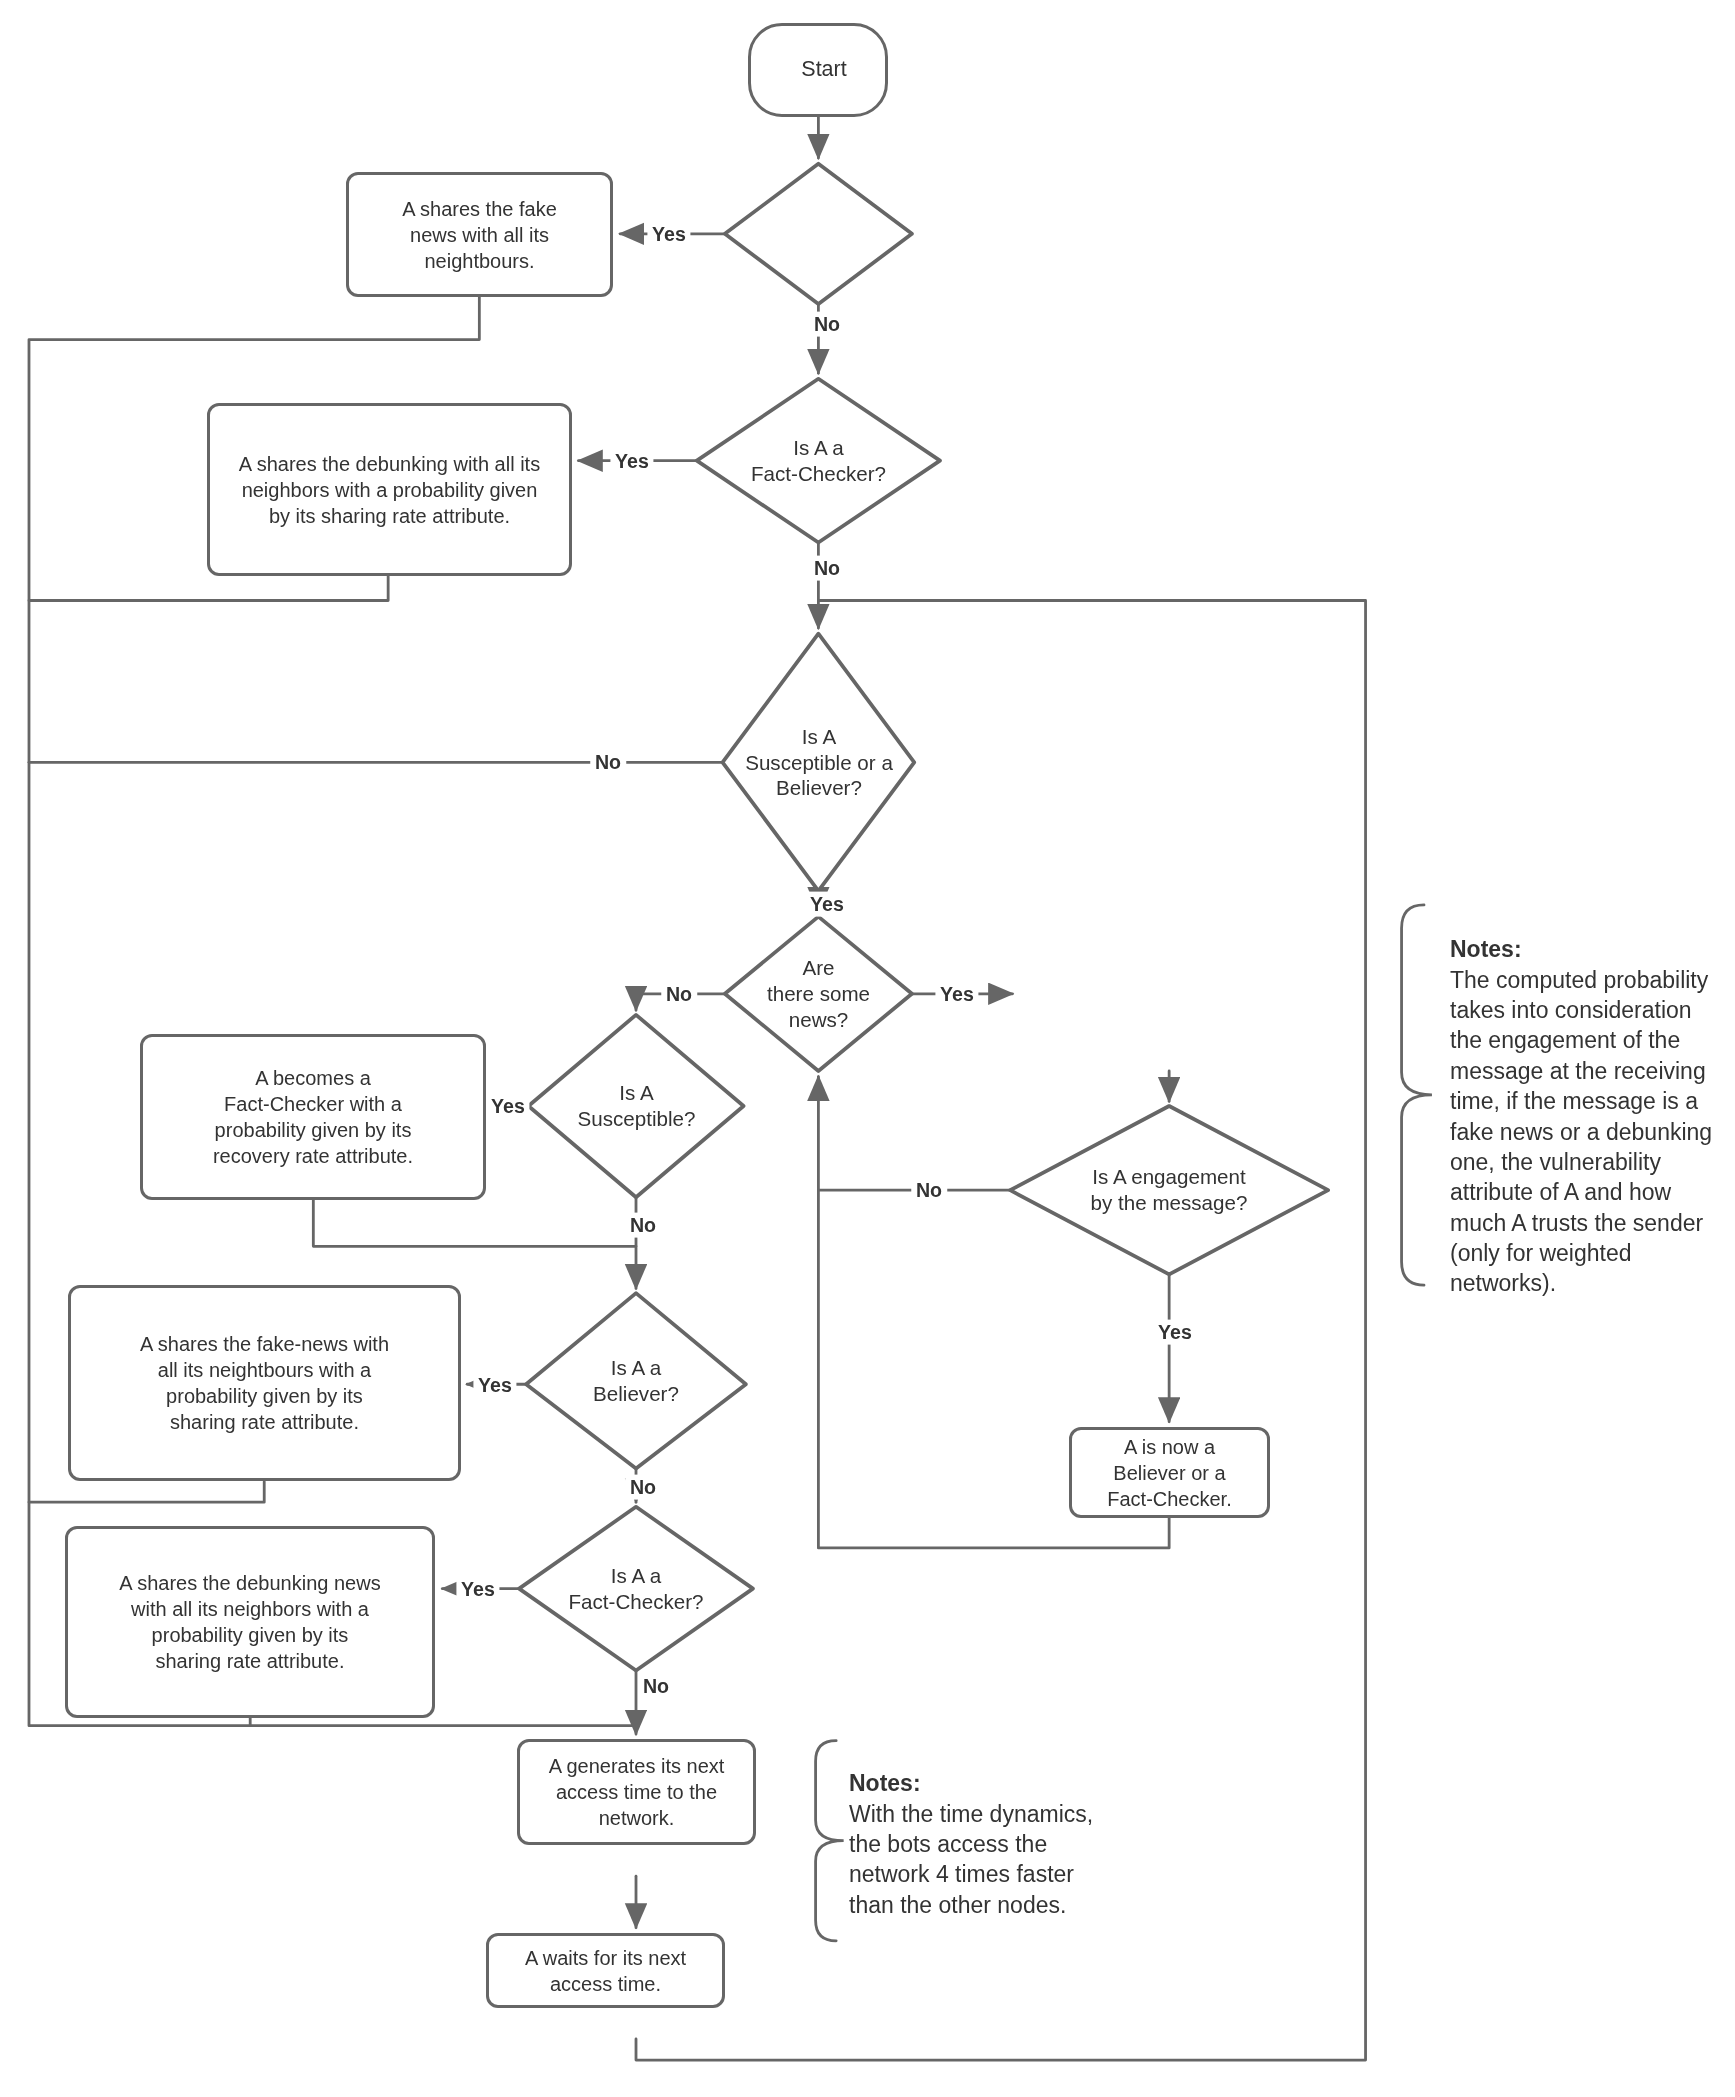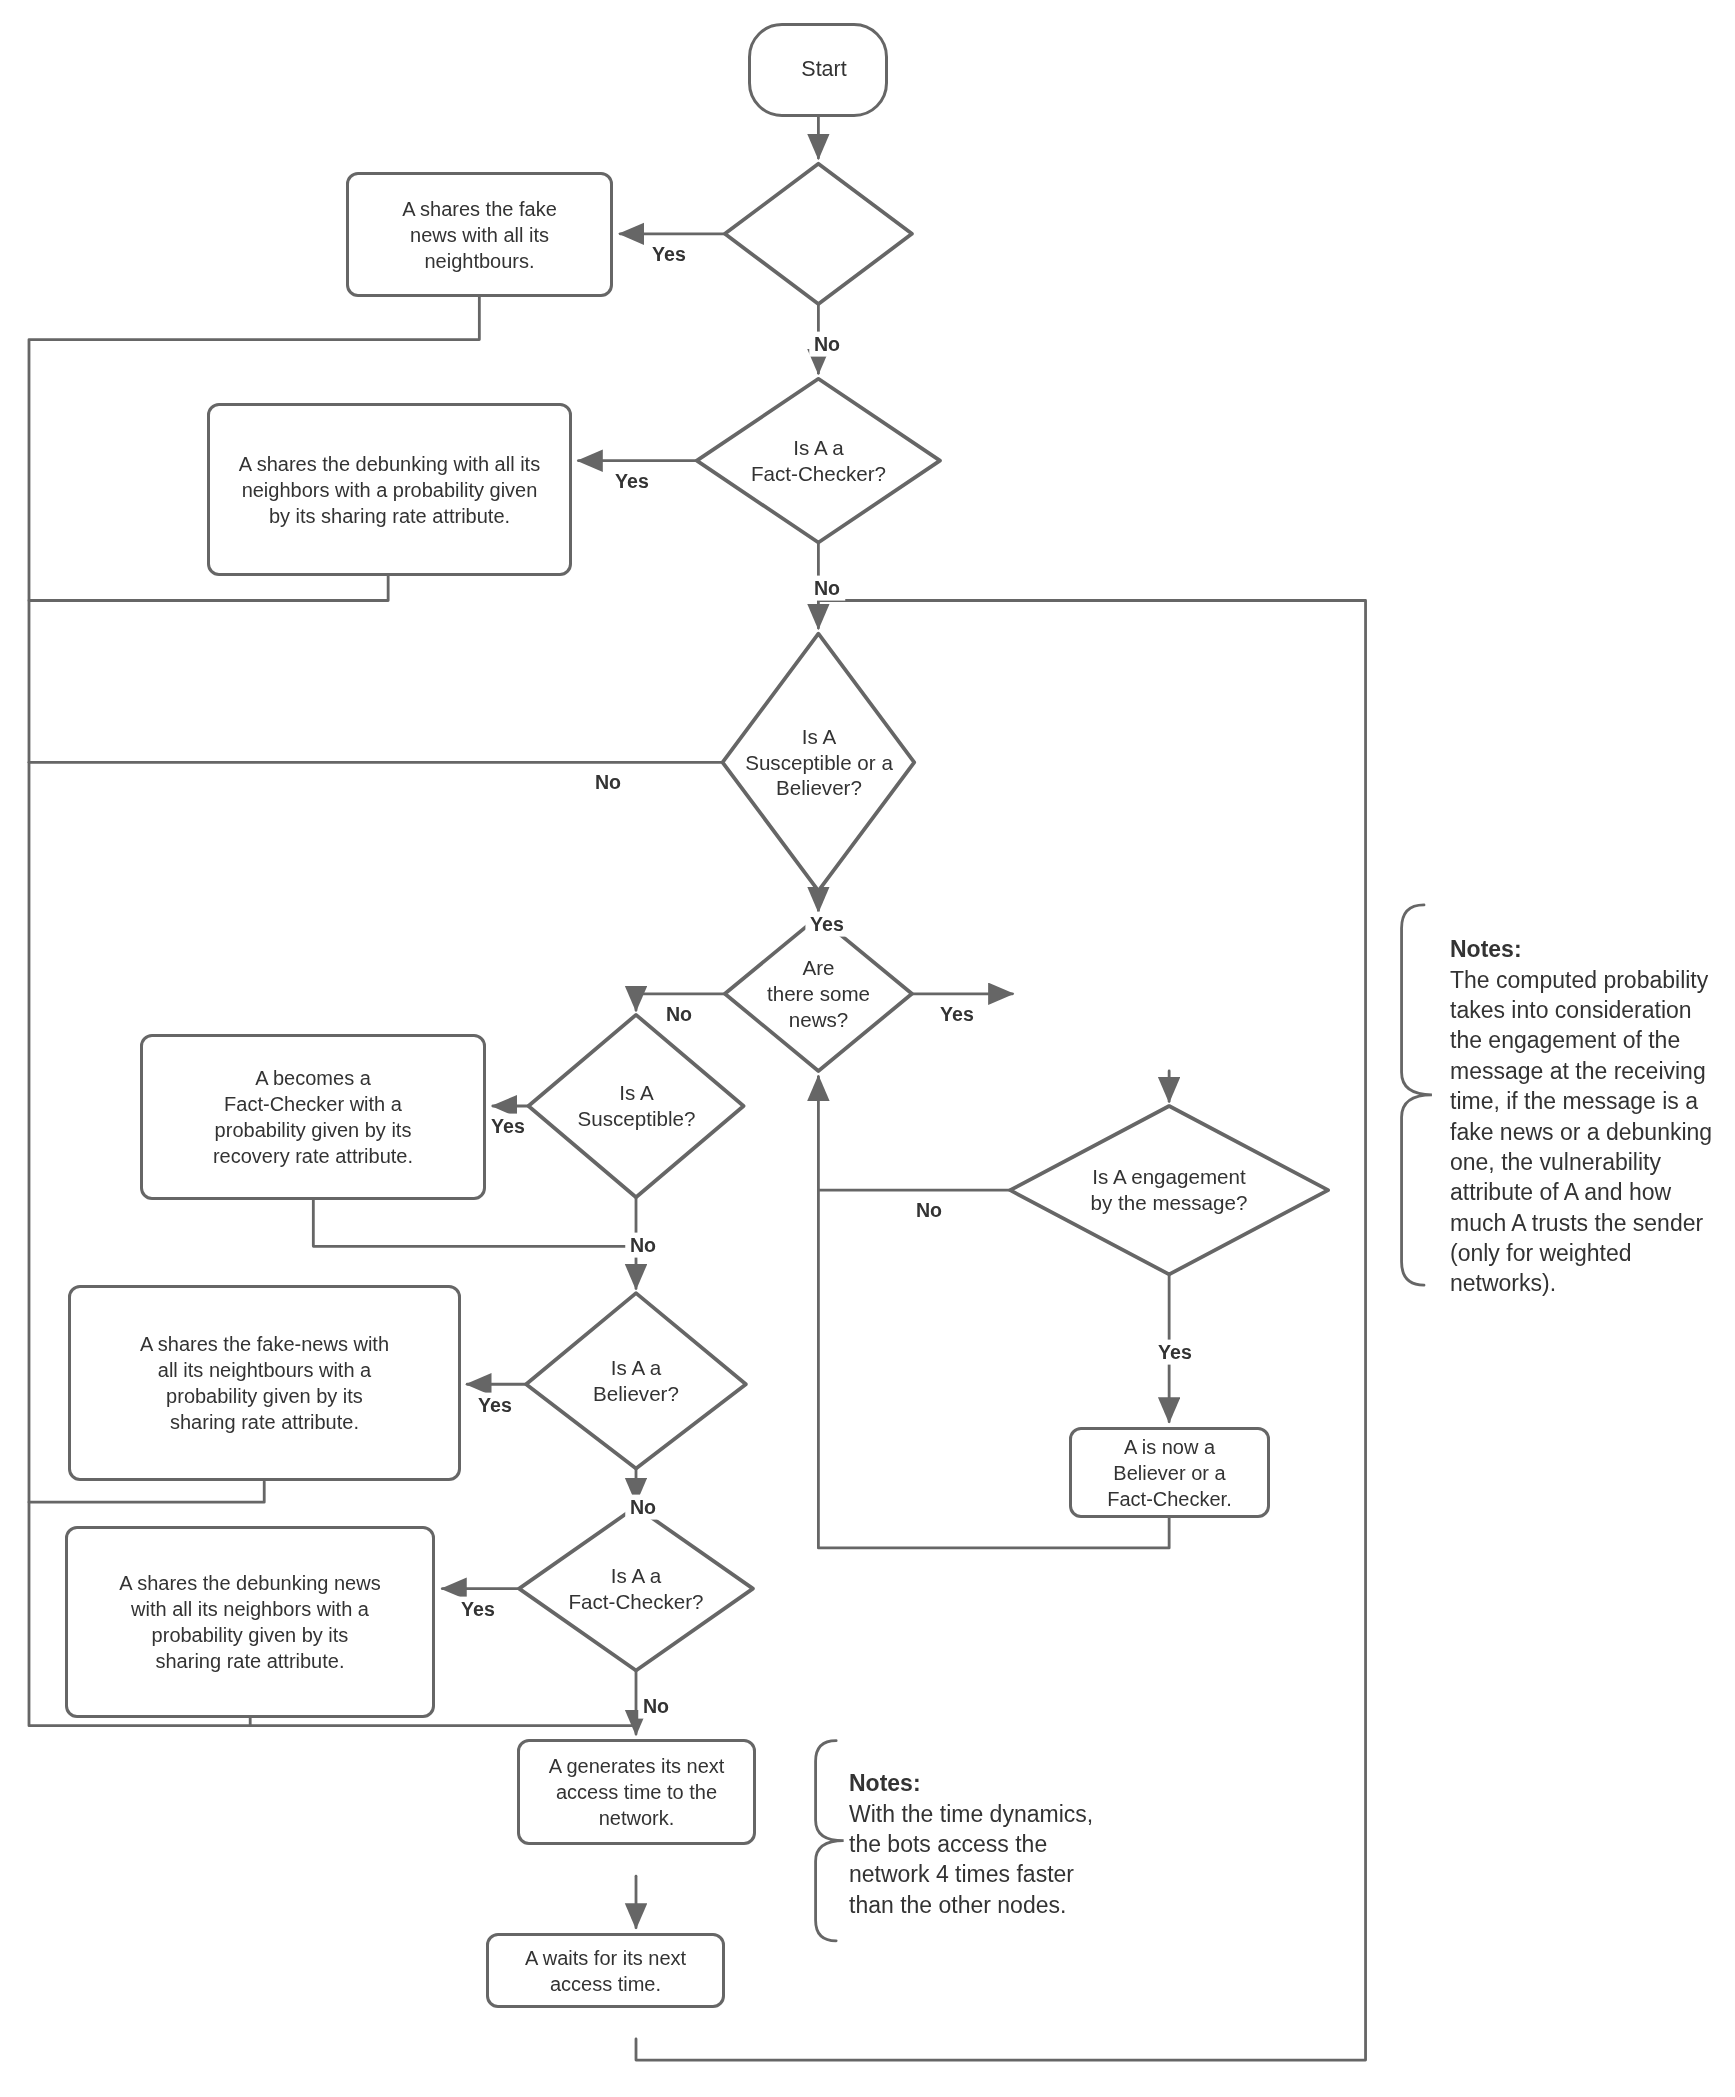--- a/index.html
+++ b/index.html
@@ -36,21 +36,20 @@
   }
   .elabel{
     position:absolute;
     transform:translate(-50%,-50%);
     background:#ffffff;
     padding:0.9px 4.7px;
     font-weight:bold;
     font-size:19.6px;
     color:#333333;
     white-space:nowrap;
-    margin-top:20px;
   }
   .notes{
     position:absolute;
     font-size:23px;line-height:1.32;
     color:#333333;
     white-space:pre-line;
   }
   .notes-title{font-weight:bold;}
 </style>
 </head>

